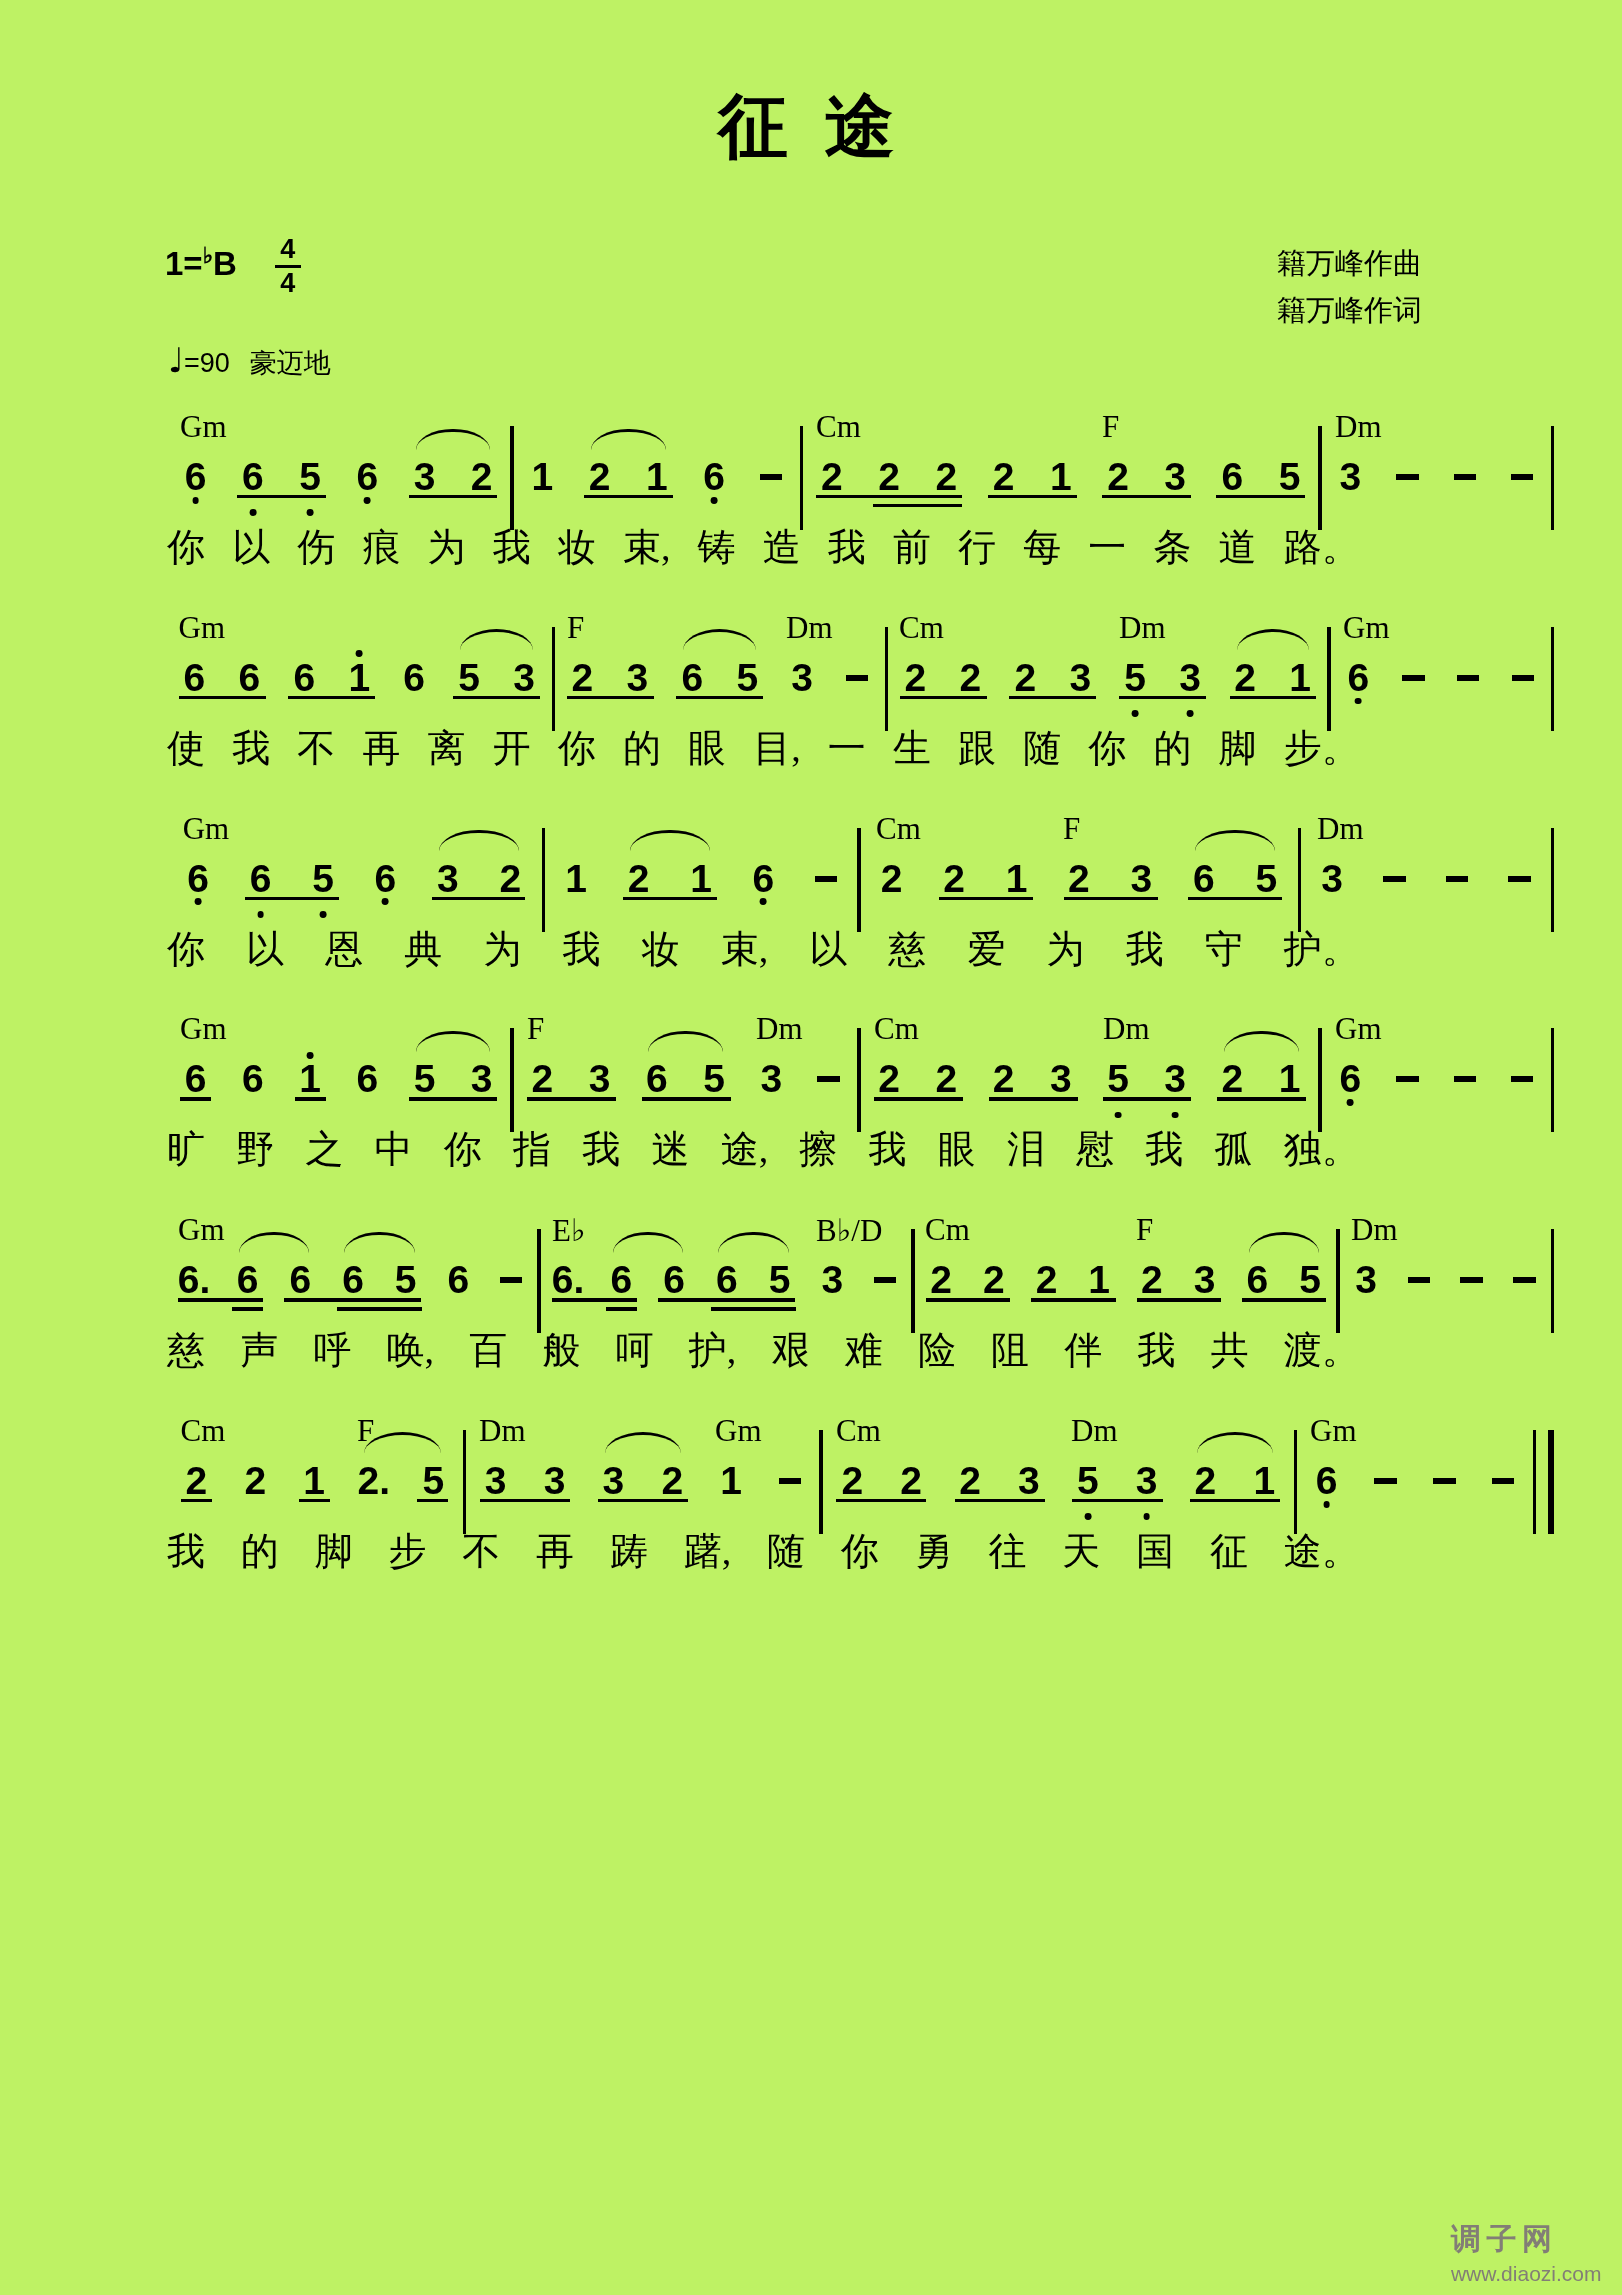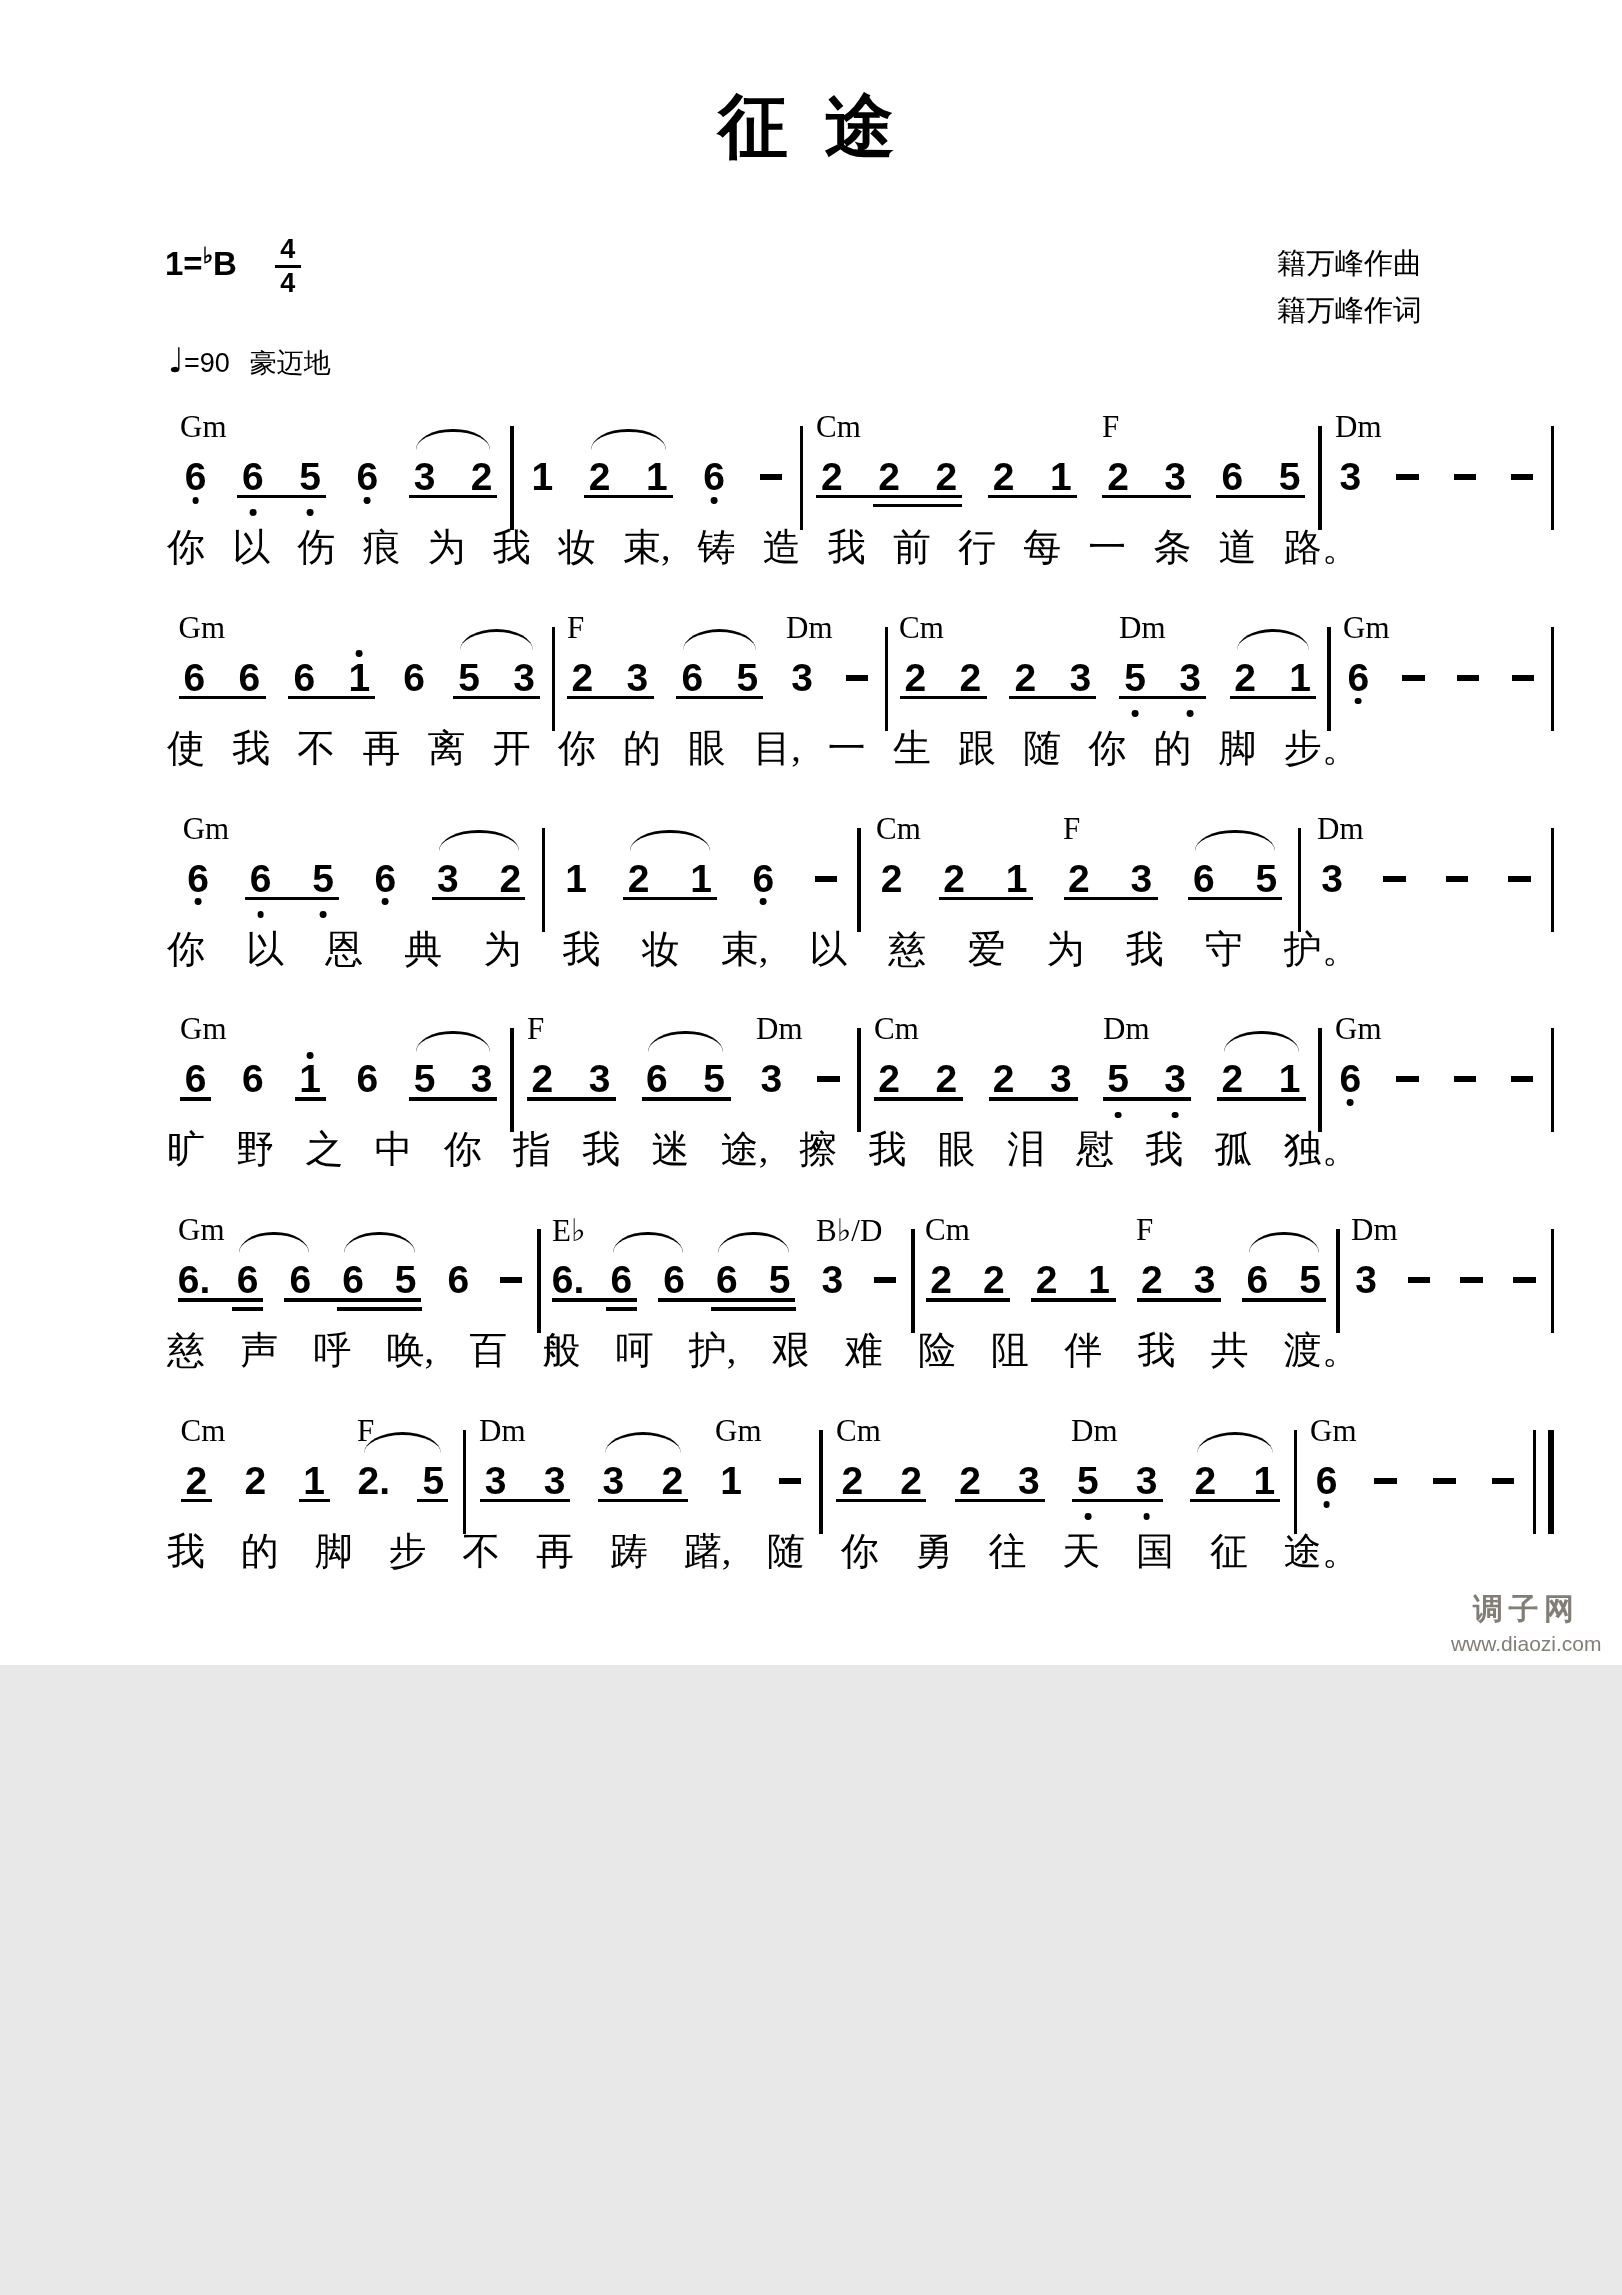--- a/index.html
+++ b/index.html
@@ -1,16 +1,16 @@
 <!DOCTYPE html>
 <html style="font-size:11px"><head>
 <meta charset="utf-8">
 <style>
   html,body { margin:0; padding:0; background:#e8e8e8; }
-  .page { position:relative; width:1622px; height:1665px; background:#ffffff; margin:0 auto;
+  .page { position:relative; width:1622px; height:2295px; background:#bef264; margin:0 auto;
           font-family:"Liberation Serif", serif; color:#000; overflow:hidden; }
 
   .title { position:absolute; top:80px; left:0; right:0; margin:0; text-align:center;
            font-size:70px; font-weight:bold; letter-spacing:9.5px; }
 
   .keysig { position:absolute; top:234px; left:165px; font-family:"Liberation Sans",sans-serif;
             font-weight:bold; font-size:33px; }
   .keysig .flat { font-size:22px; vertical-align:12.3px; }
   .meter { display:inline-block; vertical-align:middle; margin-left:38px; text-align:center; line-height:1; }
   .meter .num { display:block; font-size:27px; font-weight:bold; padding:2px 5.5px; }
@@ -40,21 +40,21 @@
   .tk.hi::before, .tk.lo::after { content:""; position:absolute; left:50%; transform:translateX(-50%);
           width:6.8px; height:6.8px; border-radius:50%; background:#000; }
   .tk.hi::before { top:0.7px; }
   .tk.lo::after { bottom:1.4px; }
   .tk.lo.under::after { bottom:-11px; }
 
   .lyrics { display:flex; justify-content:space-between; width:86%; margin-top:22px;
             font-size:38px; line-height:1.1; }
   .lyr { white-space:nowrap; }
 
-  .watermark { position:absolute; right:20.5px; bottom:9.5px; text-align:center; color:#827e76; }
+  .watermark { position:absolute; right:20.5px; bottom:9.5px; text-align:left; color:#827e76; }
   .wm-name { font-size:30px; font-weight:bold; letter-spacing:5.5px; }
   .wm-url  { font-size:21px; margin-top:1.4px; font-family:"Liberation Sans",sans-serif; }
 </style>
 </head>
 <body>
 
 <div class="page">
 
   <h1 class="title">征 途</h1>
 

